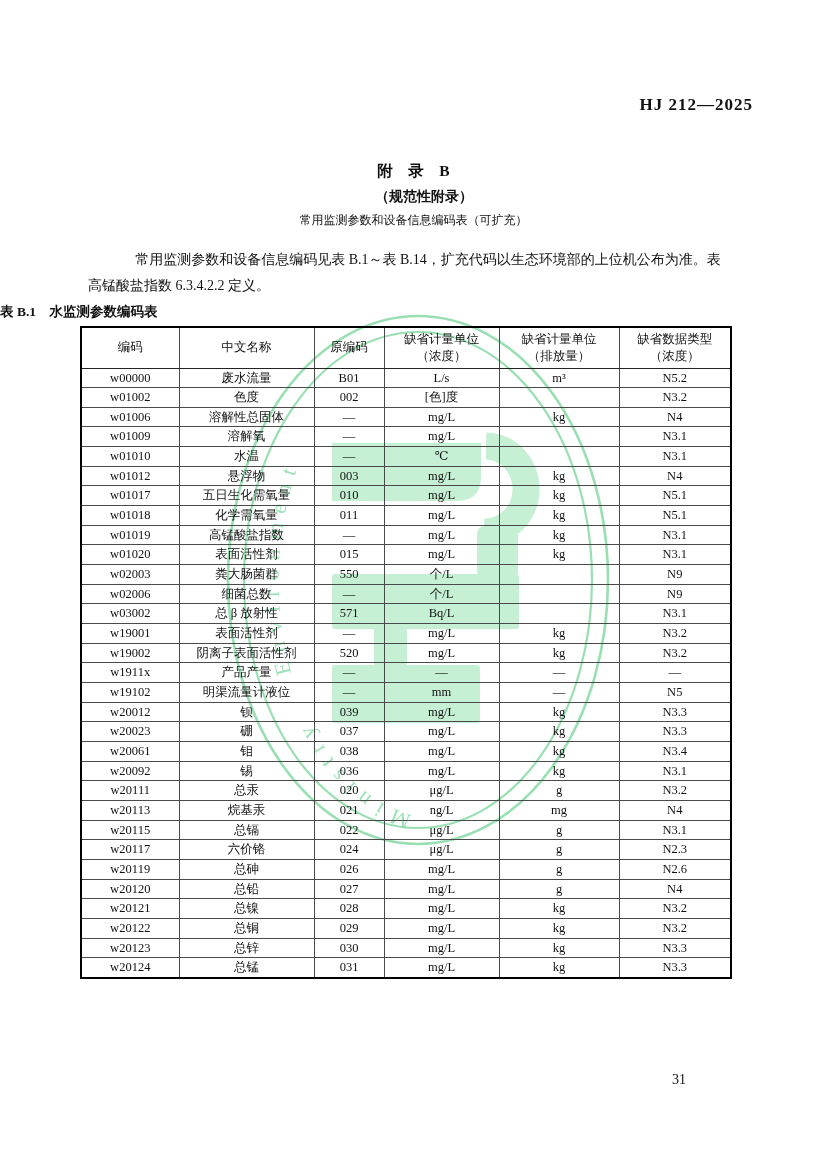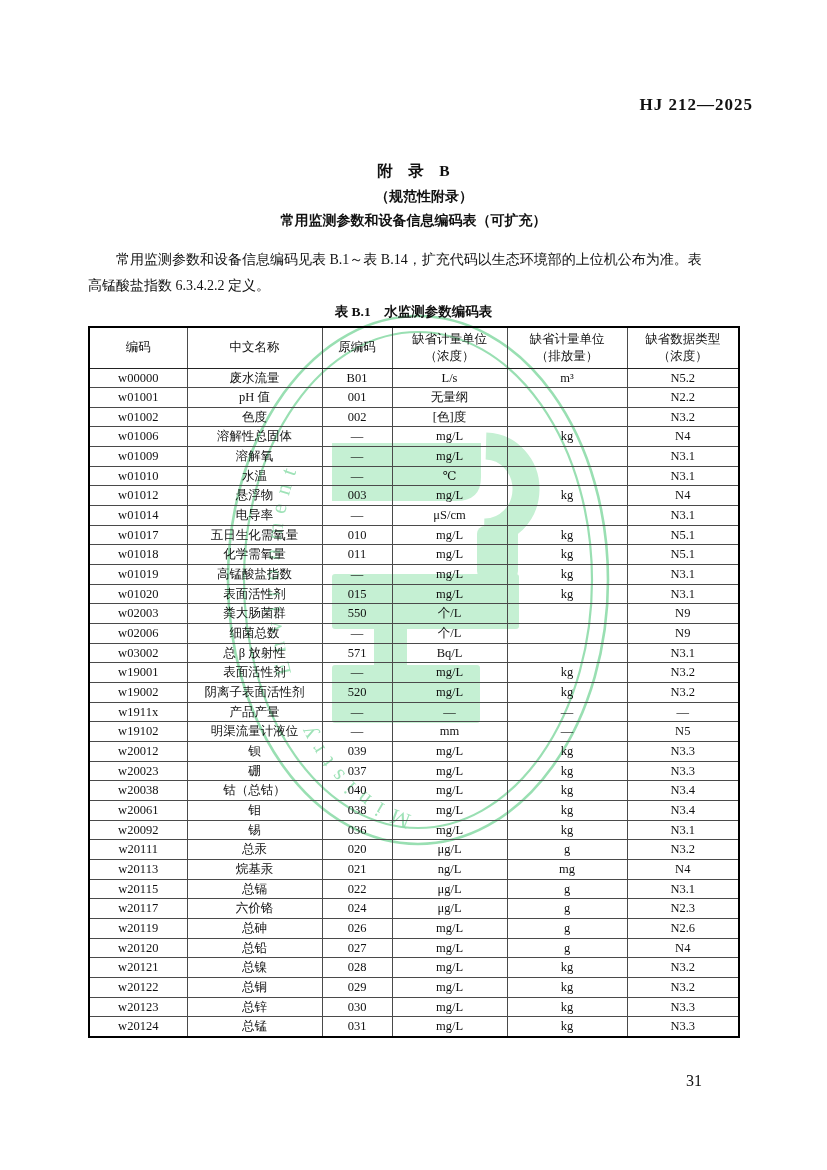--- a/index.html
+++ b/index.html
@@ -13,48 +13,48 @@
   .content { position:relative; z-index:1; }
 
   .doc-number {
     position:absolute; top:95px; right:74px;
     font-size:17px; font-weight:bold; letter-spacing:1px;
   }
 
   .titles { position:absolute; top:161px; left:0; width:827px; text-align:center; }
   .title-1 { font-size:15.5px; font-weight:bold; }
   .title-2 { font-size:14px;  font-weight:bold; margin-top:6px;margin-left:21px; }
-  .title-3 { font-size:14px; font-weight:bold; margin-top:6px; }
+  .title-3 { font-size:12px; font-weight:normal; margin-top:6px; }
 
   .intro { position:absolute; top:247px; left:88px; width:652px; font-size:14px; line-height:26px; }
-  .intro-line-1 { text-indent:28px; }
+  .intro-line-1 { text-indent:28px;text-align:center; }
 
   .table-caption {
-    position:absolute; top:303px; left:0; width:827px; text-align:center;
+    position:absolute; top:303px; left:0; width:827px; 
     font-size:13.5px; font-weight:bold;
   }
 
-  .table-wrap { position:absolute; top:326px; left:88px; width:652px; }
+  .table-wrap { position:absolute; top:326px; left:80px; width:652px; }
   table.param-table {
     width:652px; border-collapse:collapse; table-layout:fixed;
     border:2px solid #000; background:transparent;
   }
   .param-table th, .param-table td {
     border:1px solid #4a4a4a; text-align:center; padding:0;
     overflow:hidden; white-space:nowrap; background:transparent;
   }
   .param-table thead th {
     height:41px; font-size:12.5px; font-weight:normal; line-height:1.35;
     vertical-align:middle; border-bottom:1px solid #222;
   }
   .param-table tbody td {
     height:18.65px; font-size:12.5px; line-height:18.65px;
   }
 
-  .page-number { position:absolute; top:1072px; left:686px; font-size:16px;text-align:center; }
+  .page-number { position:absolute; top:1072px; left:672px; font-size:14px;text-align:center; }
 </style>
 </head>
 <body>
 
 <div class="page">
 
   <div class="watermark">
     <svg width="827" height="1170" viewBox="0 0 827 1170" xmlns="http://www.w3.org/2000/svg">
       <g id="wm-glyph">
           <path d="M332,443 H481 V477 Q481,501 456,501 H332 Z" fill="#c5f0d3"></path>
@@ -130,28 +130,20 @@
         <tbody id="table-body">
             <tr>
               <td>w00000</td>
               <td>废水流量</td>
               <td>B01</td>
               <td>L/s</td>
               <td>m³</td>
               <td>N5.2</td>
             </tr>
             <tr>
-              <td>w01001</td>
-              <td>pH 值</td>
-              <td>001</td>
-              <td>无量纲</td>
-              <td></td>
-              <td>N2.2</td>
-            </tr>
-            <tr>
               <td>w01002</td>
               <td>色度</td>
               <td>002</td>
               <td>[色]度</td>
               <td></td>
               <td>N3.2</td>
             </tr>
             <tr>
               <td>w01006</td>
               <td>溶解性总固体</td>
@@ -178,28 +170,20 @@
             </tr>
             <tr>
               <td>w01012</td>
               <td>悬浮物</td>
               <td>003</td>
               <td>mg/L</td>
               <td>kg</td>
               <td>N4</td>
             </tr>
             <tr>
-              <td>w01014</td>
-              <td>电导率</td>
-              <td>—</td>
-              <td>μS/cm</td>
-              <td></td>
-              <td>N3.1</td>
-            </tr>
-            <tr>
               <td>w01017</td>
               <td>五日生化需氧量</td>
               <td>010</td>
               <td>mg/L</td>
               <td>kg</td>
               <td>N5.1</td>
             </tr>
             <tr>
               <td>w01018</td>
               <td>化学需氧量</td>
@@ -288,28 +272,20 @@
               <td>kg</td>
               <td>N3.3</td>
             </tr>
             <tr>
               <td>w20023</td>
               <td>硼</td>
               <td>037</td>
               <td>mg/L</td>
               <td>kg</td>
               <td>N3.3</td>
-            </tr>
-            <tr>
-              <td>w20038</td>
-              <td>钴（总钴）</td>
-              <td>040</td>
-              <td>mg/L</td>
-              <td>kg</td>
-              <td>N3.4</td>
             </tr>
             <tr>
               <td>w20061</td>
               <td>钼</td>
               <td>038</td>
               <td>mg/L</td>
               <td>kg</td>
               <td>N3.4</td>
             </tr>
             <tr>

